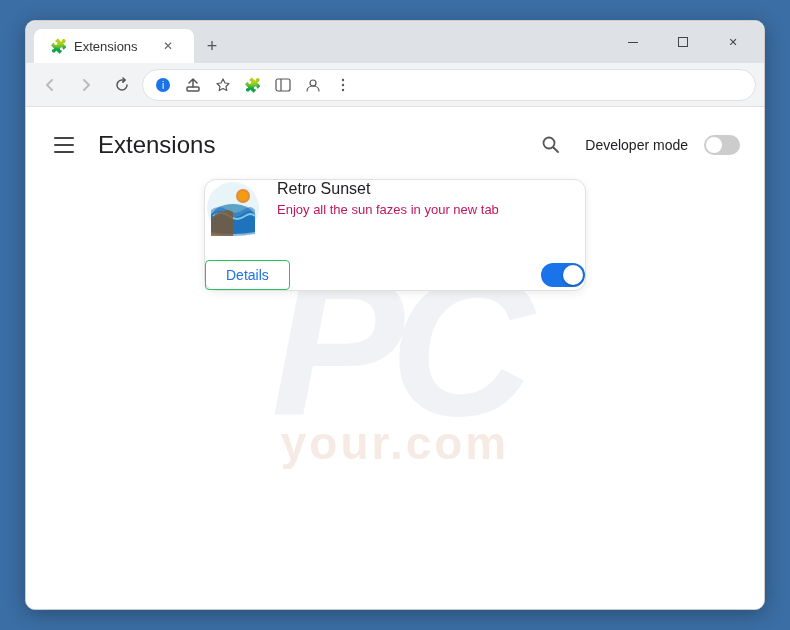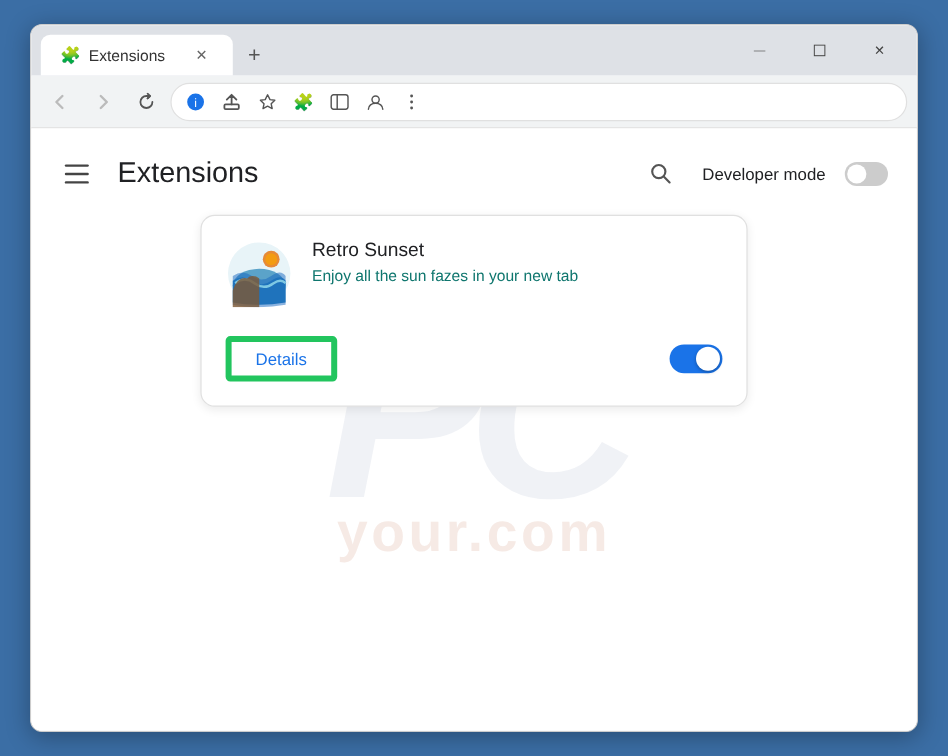--- a/index.html
+++ b/index.html
@@ -280,22 +280,21 @@
     
     .ext-card-area {
       padding: 0 24px;
       position: relative;
       z-index: 1;
     }
     .ext-card {
       background: #ffffff;
       border: 1px solid #e0e0e0;
       border-radius: 12px;
-      padding: 20px;
-      width: 456px;
+      width: 382px;
       margin: 0 auto;
       box-shadow: 0 2px 8px rgba(0,0,0,0.08);
     }
     .card-top {
       display: flex;
       align-items: flex-start;
       gap: 16px;
       margin-bottom: 24px;
     }
     .ext-icon-wrapper {
@@ -311,31 +310,31 @@
     }
     .ext-info { flex: 1; }
     .ext-name {
       font-size: 16px;
       font-weight: 500;
       color: #202124;
       margin-bottom: 4px;
     }
     .ext-desc {
       font-size: 13px;
-      color: #0f766e;
+      color: #be185d;
     }
     .card-bottom {
       display: flex;
       align-items: center;
       gap: 12px;
     }
     .ext-btn {
       padding: 6px 20px;
       border-radius: 4px;
-      border: 5px solid #22c55e;
+      border: 1px solid #22c55e;
       background: none;
       color: #1a73e8;
       font-size: 14px;
       cursor: pointer;
       font-weight: 500;
     }
     .toggle-right {
       margin-left: auto;
     }
     .toggle-blue {

